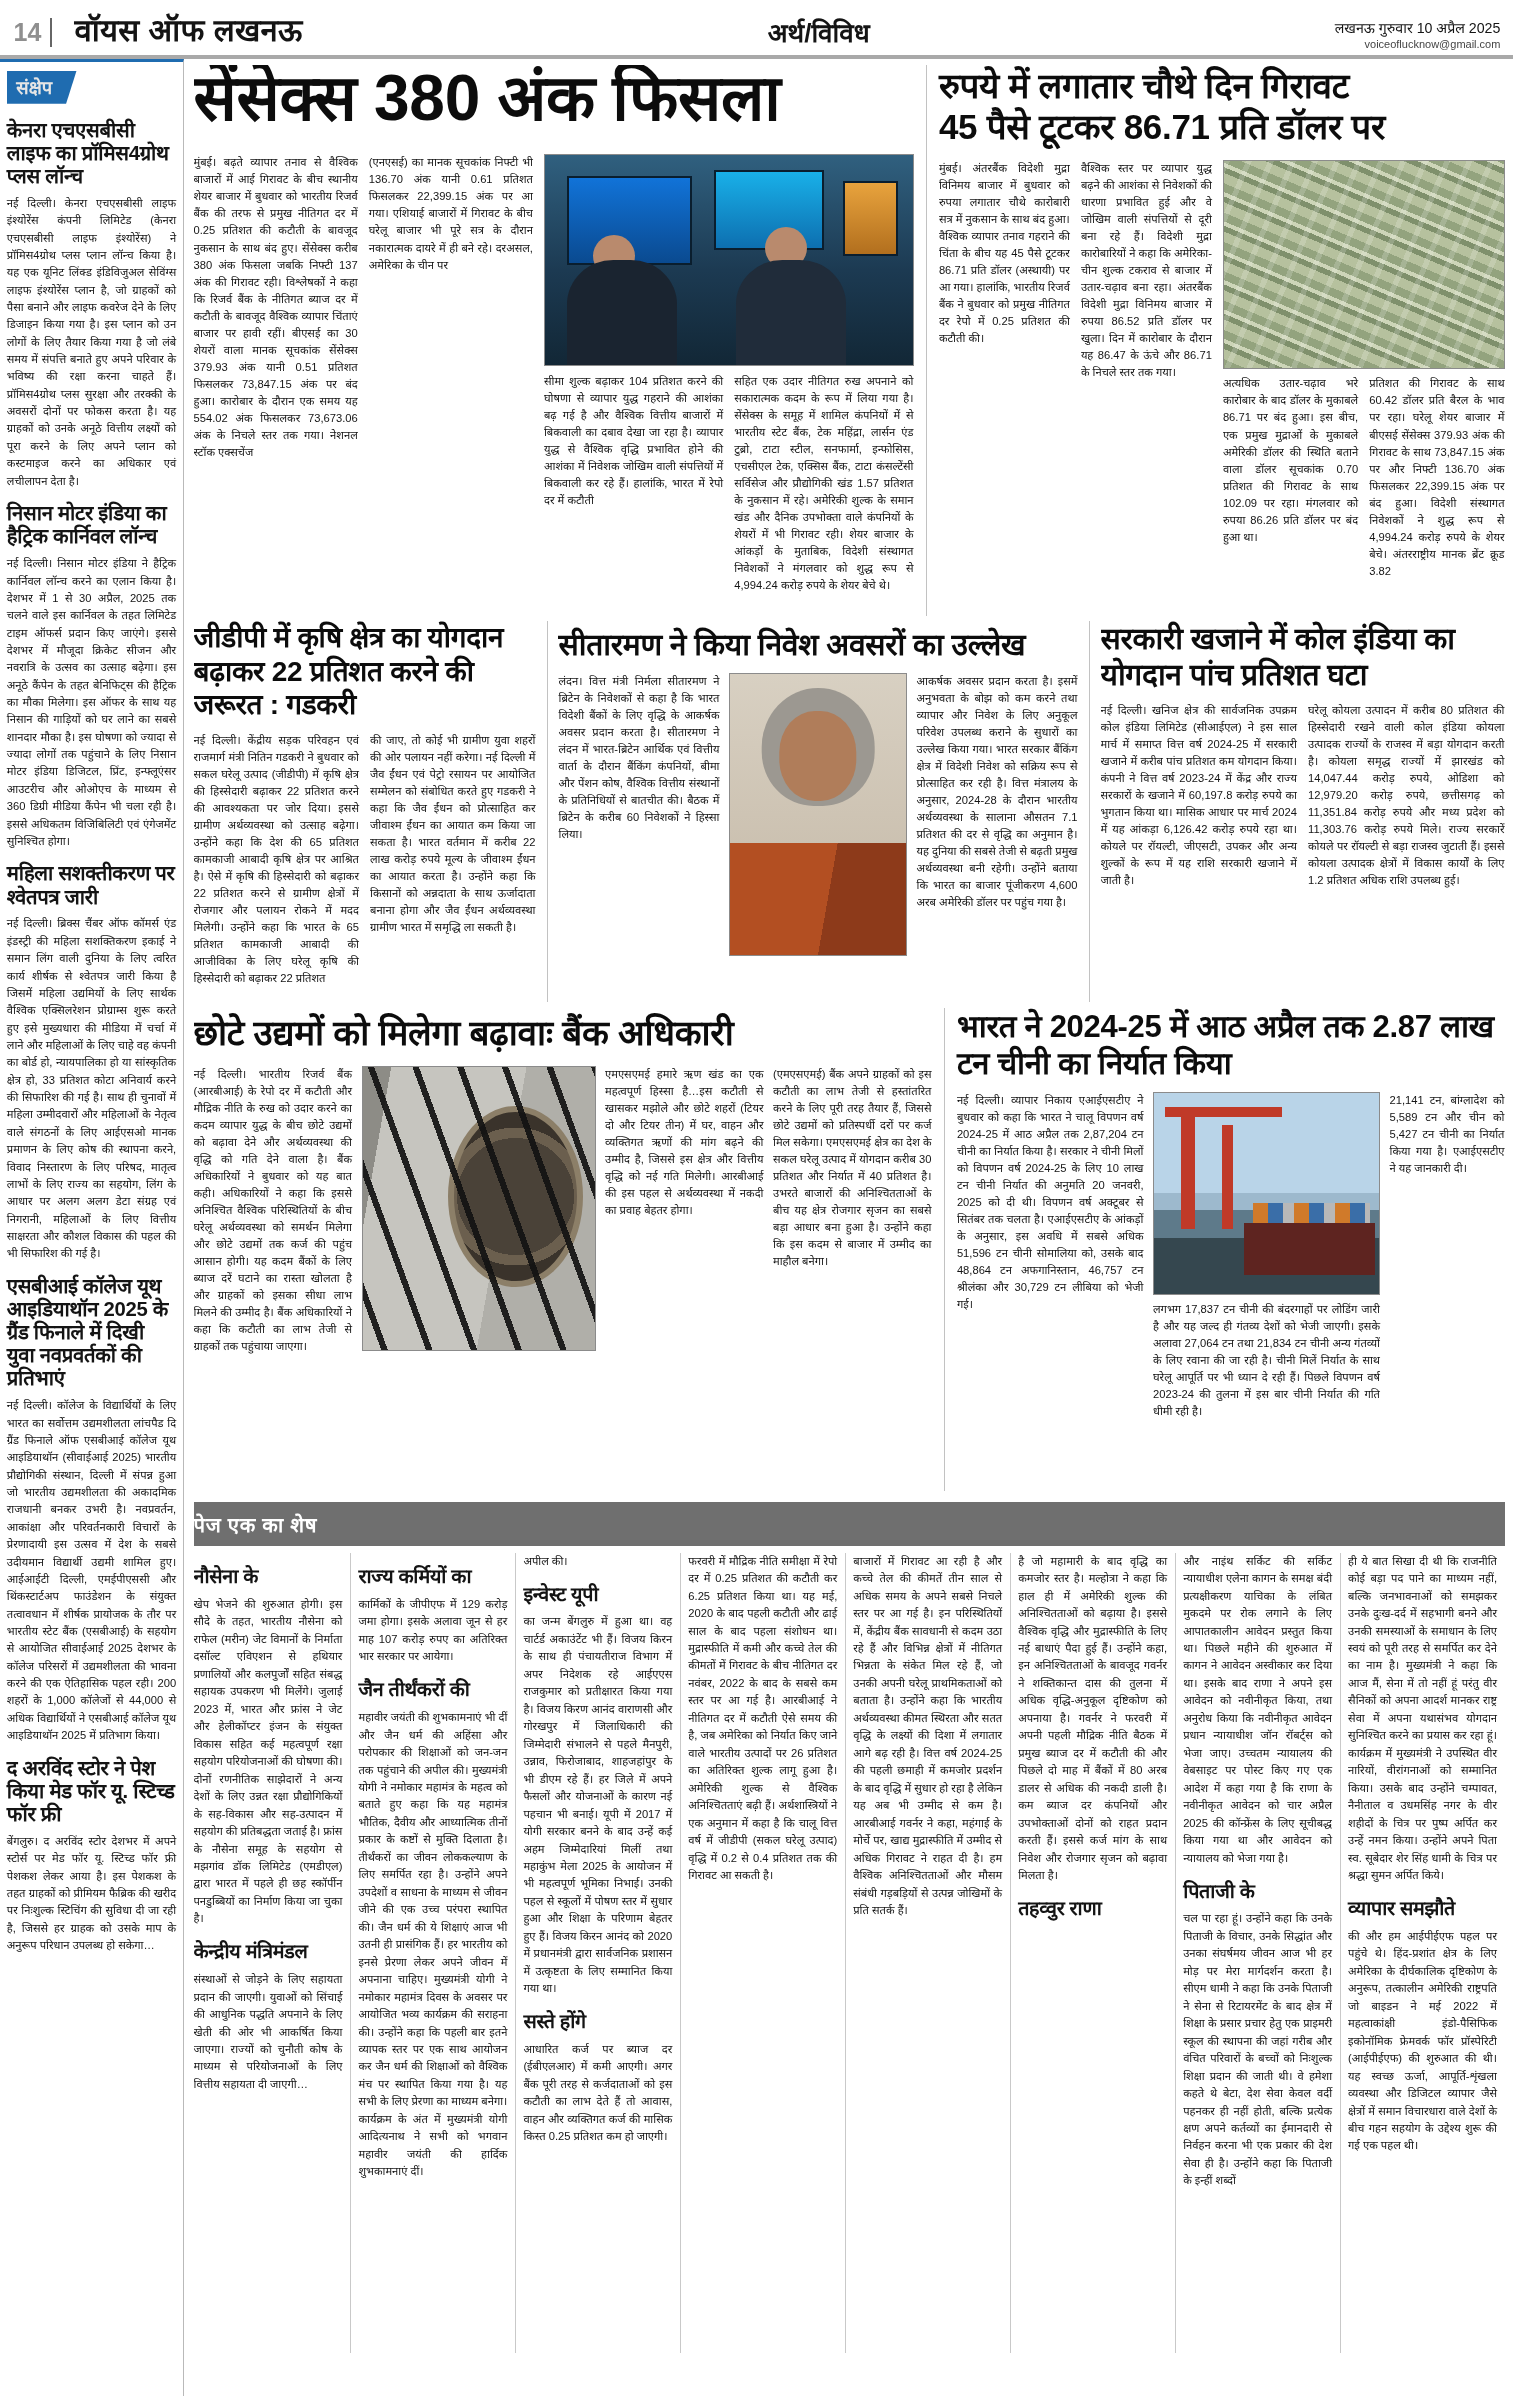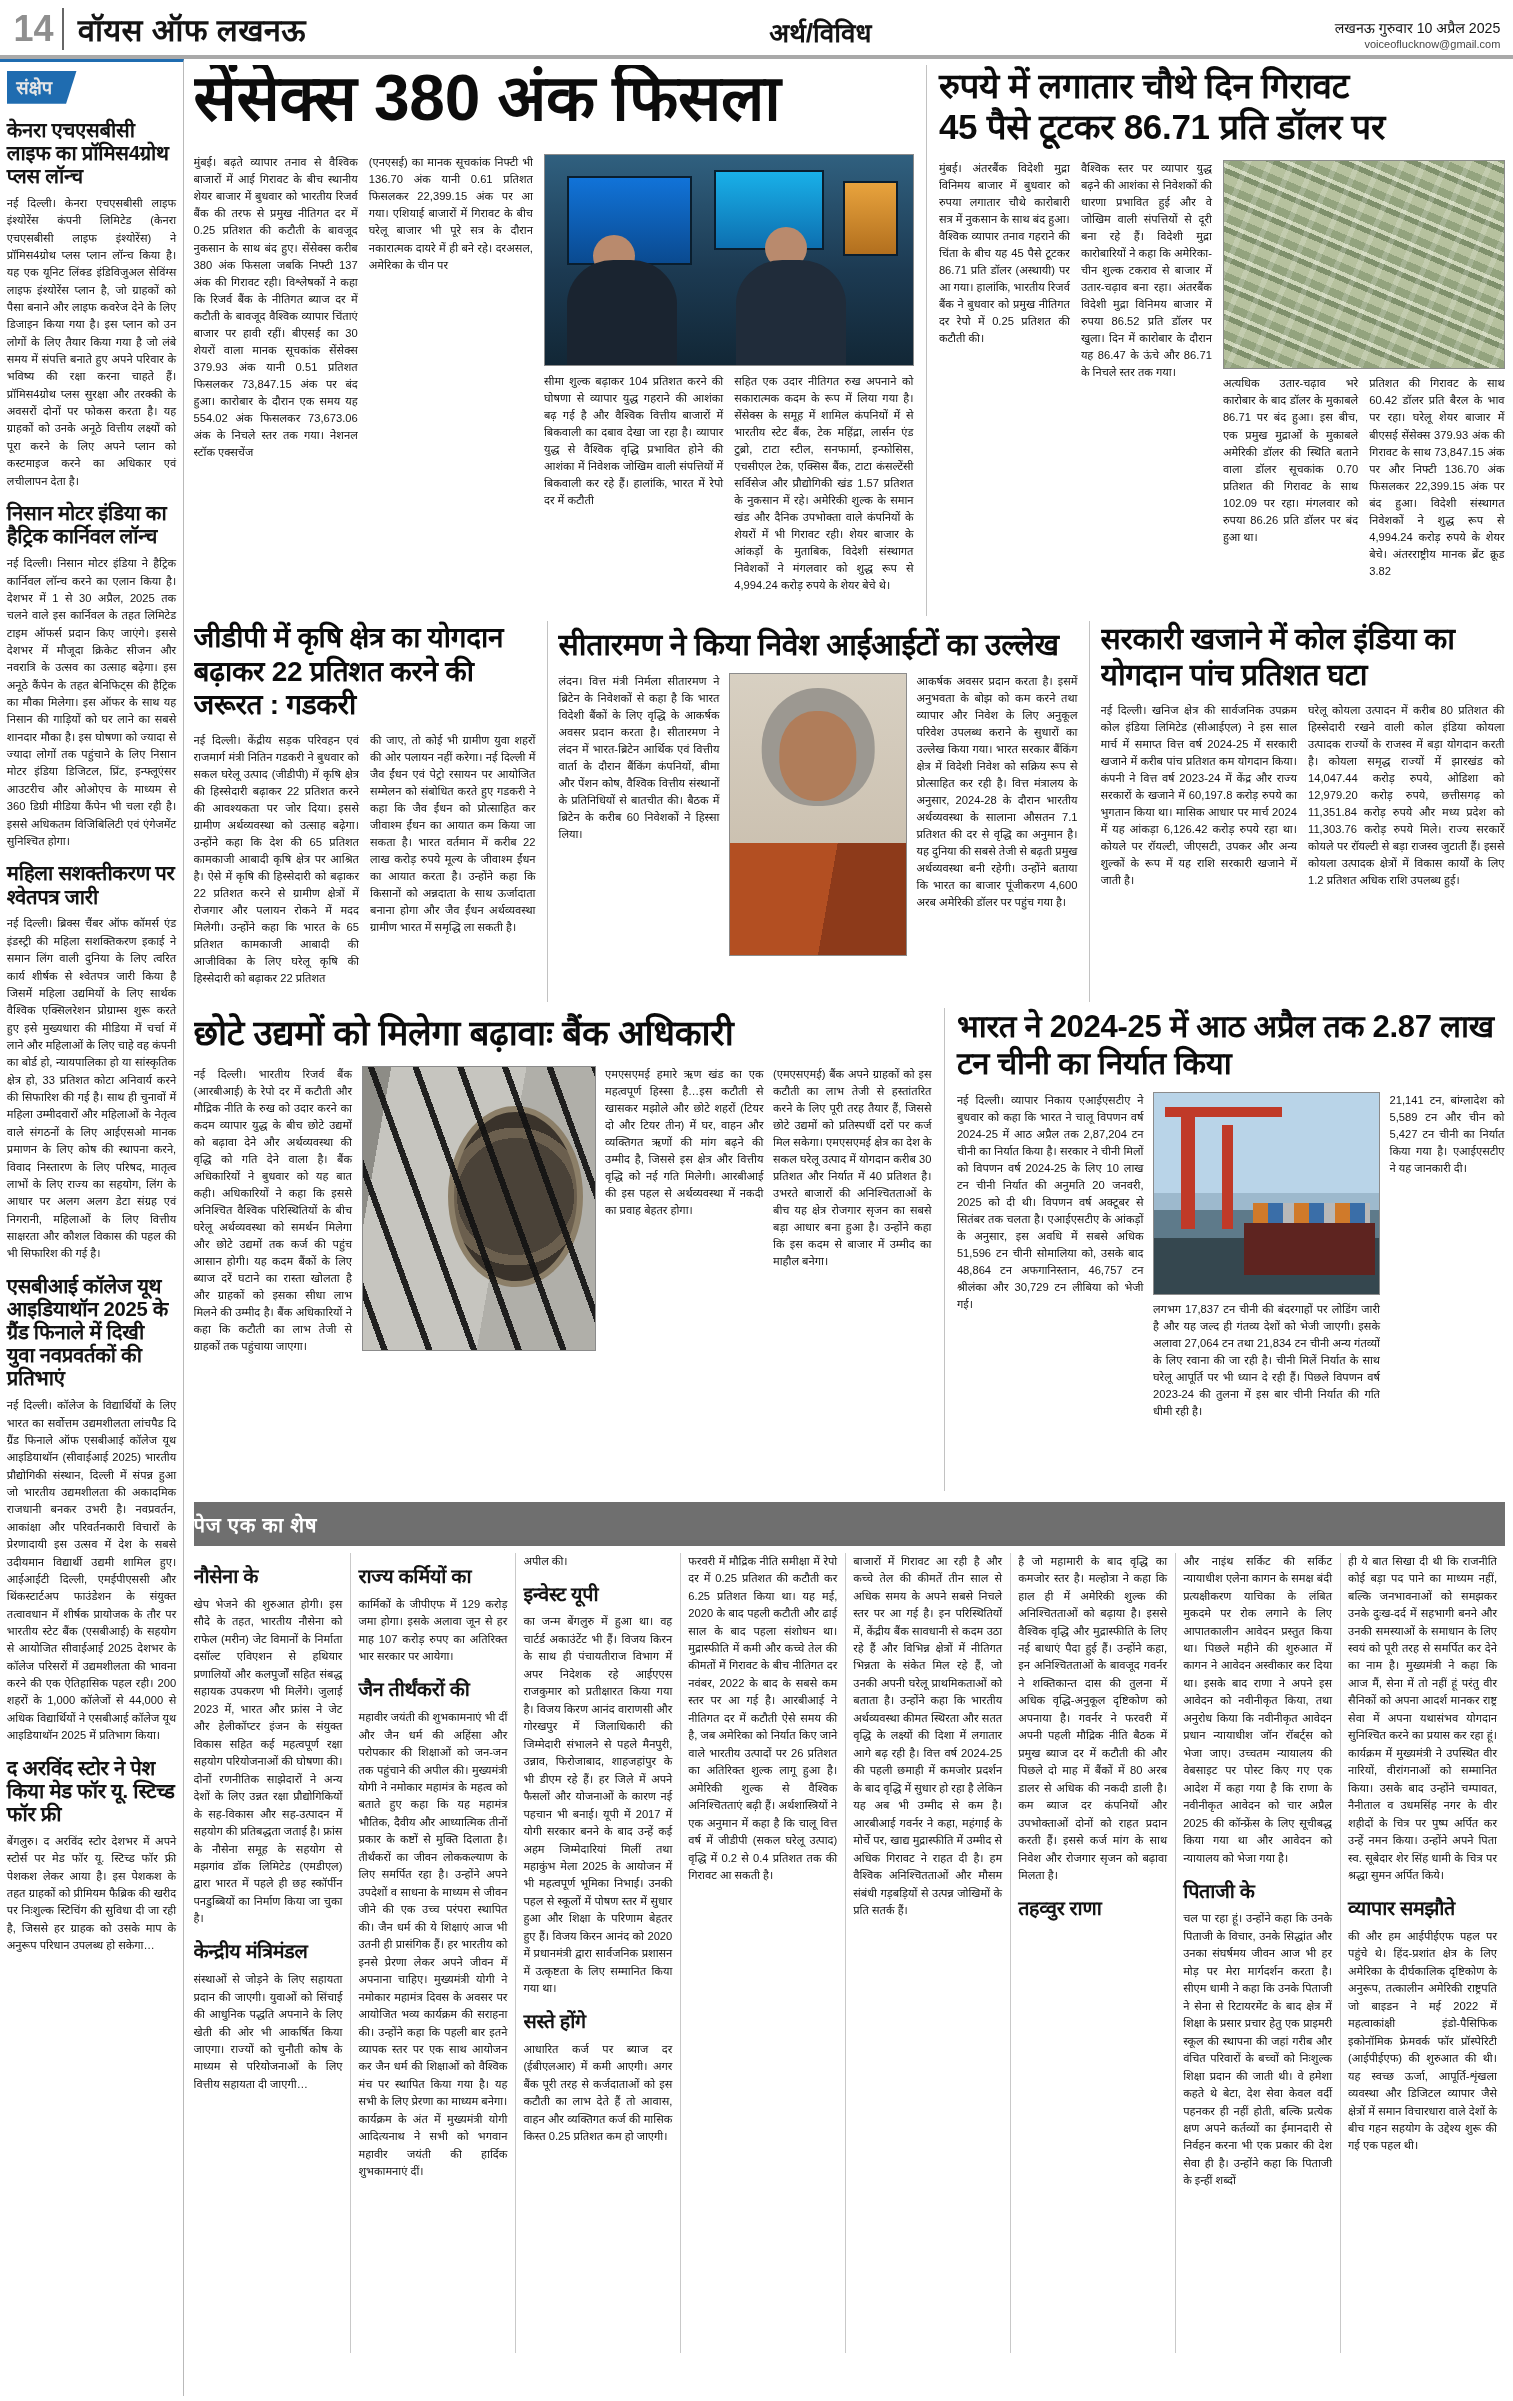--- a/index.html
+++ b/index.html
@@ -2,21 +2,21 @@
 <html lang="hi" style="font-size:11px"><head>
 <meta charset="utf-8">
 <style>
   *{margin:0;padding:0;box-sizing:border-box}
   body{background:#e9e9e9}
   .page{width:1514px;height:2401px;margin:0 auto;background:#fff;overflow:hidden;
         font-family:"Liberation Sans","DejaVu Sans",sans-serif;color:#141414}
   
   .hdr{display:flex;justify-content:space-between;align-items:flex-end;padding:8.1px 13.6px 5.4px;border-bottom:4.7px solid #a9a9a9}
   .hdr-left{display:flex;align-items:baseline}
-  .pagenum{font-size:36px;font-weight:700;color:#8f8f8f;padding-right:8.1px;border-right:2px solid #666;margin-right:14px}
+  .pagenum{font-size:25px;font-weight:700;color:#8f8f8f;padding-right:8.1px;border-right:2px solid #666;margin-right:23px}
   .masthead{font-size:31px;font-weight:700;letter-spacing:0.3px}
   .section-title{font-size:26px;font-weight:700}
   .date-block{text-align:right}
   .dateline{font-size:14.2px;font-weight:400}
   .email{font-size:11px;color:#444;margin-top:1.4px}
   
   .body-row{display:flex;height:2337px}
   aside.briefs{width:184px;min-width:184px;border-right:0.7px solid #b9b9b9;border-top:3.4px solid #1f6cb0;
                padding:4.1px 6.8px;overflow:hidden}
   .brief-tag{display:inline-block;background:#1f6cb0;color:#e5e5e5;font-size:18.3px;font-weight:700;
@@ -196,21 +196,21 @@
       <div class="row row2">
         <section class="gadkari">
           <h2 class="hl">जीडीपी में कृषि क्षेत्र का योगदान बढ़ाकर 22 प्रतिशत करने की जरूरत : गडकरी</h2>
           <div class="cols" style="height:292px">
             <p class="col">नई दिल्ली। केंद्रीय सड़क परिवहन एवं राजमार्ग मंत्री नितिन गडकरी ने बुधवार को सकल घरेलू उत्पाद (जीडीपी) में कृषि क्षेत्र की हिस्सेदारी बढ़ाकर 22 प्रतिशत करने की आवश्यकता पर जोर दिया। इससे ग्रामीण अर्थव्यवस्था को उत्साह बढ़ेगा। उन्होंने कहा कि देश की 65 प्रतिशत कामकाजी आबादी कृषि क्षेत्र पर आश्रित है। ऐसे में कृषि की हिस्सेदारी को बढ़ाकर 22 प्रतिशत करने से ग्रामीण क्षेत्रों में रोजगार और पलायन रोकने में मदद मिलेगी। उन्होंने कहा कि भारत के 65 प्रतिशत कामकाजी आबादी की आजीविका के लिए घरेलू कृषि की हिस्सेदारी को बढ़ाकर 22 प्रतिशत</p>
             <p class="col">की जाए, तो कोई भी ग्रामीण युवा शहरों की ओर पलायन नहीं करेगा। नई दिल्ली में जैव ईंधन एवं पेट्रो रसायन पर आयोजित सम्मेलन को संबोधित करते हुए गडकरी ने कहा कि जैव ईंधन को प्रोत्साहित कर जीवाश्म ईंधन का आयात कम किया जा सकता है। भारत वर्तमान में करीब 22 लाख करोड़ रुपये मूल्य के जीवाश्म ईंधन का आयात करता है। उन्होंने कहा कि किसानों को अन्नदाता के साथ ऊर्जादाता बनाना होगा और जैव ईंधन अर्थव्यवस्था ग्रामीण भारत में समृद्धि ला सकती है।</p>
           </div>
         </section>
 
         <section class="sith">
-          <h2 class="hl">सीतारमण ने किया निवेश आईआईटों का उल्लेख</h2>
+          <h2 class="hl">सीतारमण ने किया निवेश अवसरों का उल्लेख</h2>
           <div class="sith-body" style="height:292px">
             <p class="col">लंदन। वित्त मंत्री निर्मला सीतारमण ने ब्रिटेन के निवेशकों से कहा है कि भारत विदेशी बैंकों के लिए वृद्धि के आकर्षक अवसर प्रदान करता है। सीतारमण ने लंदन में भारत-ब्रिटेन आर्थिक एवं वित्तीय वार्ता के दौरान बैंकिंग कंपनियों, बीमा और पेंशन कोष, वैश्विक वित्तीय संस्थानों के प्रतिनिधियों से बातचीत की। बैठक में ब्रिटेन के करीब 60 निवेशकों ने हिस्सा लिया।</p>
             <div class="photo portrait">
               <div class="hair"></div>
               <div class="face"></div>
               <div class="saree"></div>
             </div>
             <p class="col">आकर्षक अवसर प्रदान करता है। इसमें अनुभवता के बोझ को कम करने तथा व्यापार और निवेश के लिए अनुकूल परिवेश उपलब्ध कराने के सुधारों का उल्लेख किया गया। भारत सरकार बैंकिंग क्षेत्र में विदेशी निवेश को सक्रिय रूप से प्रोत्साहित कर रही है। वित्त मंत्रालय के अनुसार, 2024-28 के दौरान भारतीय अर्थव्यवस्था के सालाना औसतन 7.1 प्रतिशत की दर से वृद्धि का अनुमान है। यह दुनिया की सबसे तेजी से बढ़ती प्रमुख अर्थव्यवस्था बनी रहेगी। उन्होंने बताया कि भारत का बाजार पूंजीकरण 4,600 अरब अमेरिकी डॉलर पर पहुंच गया है।</p>
           </div>
         </section>

